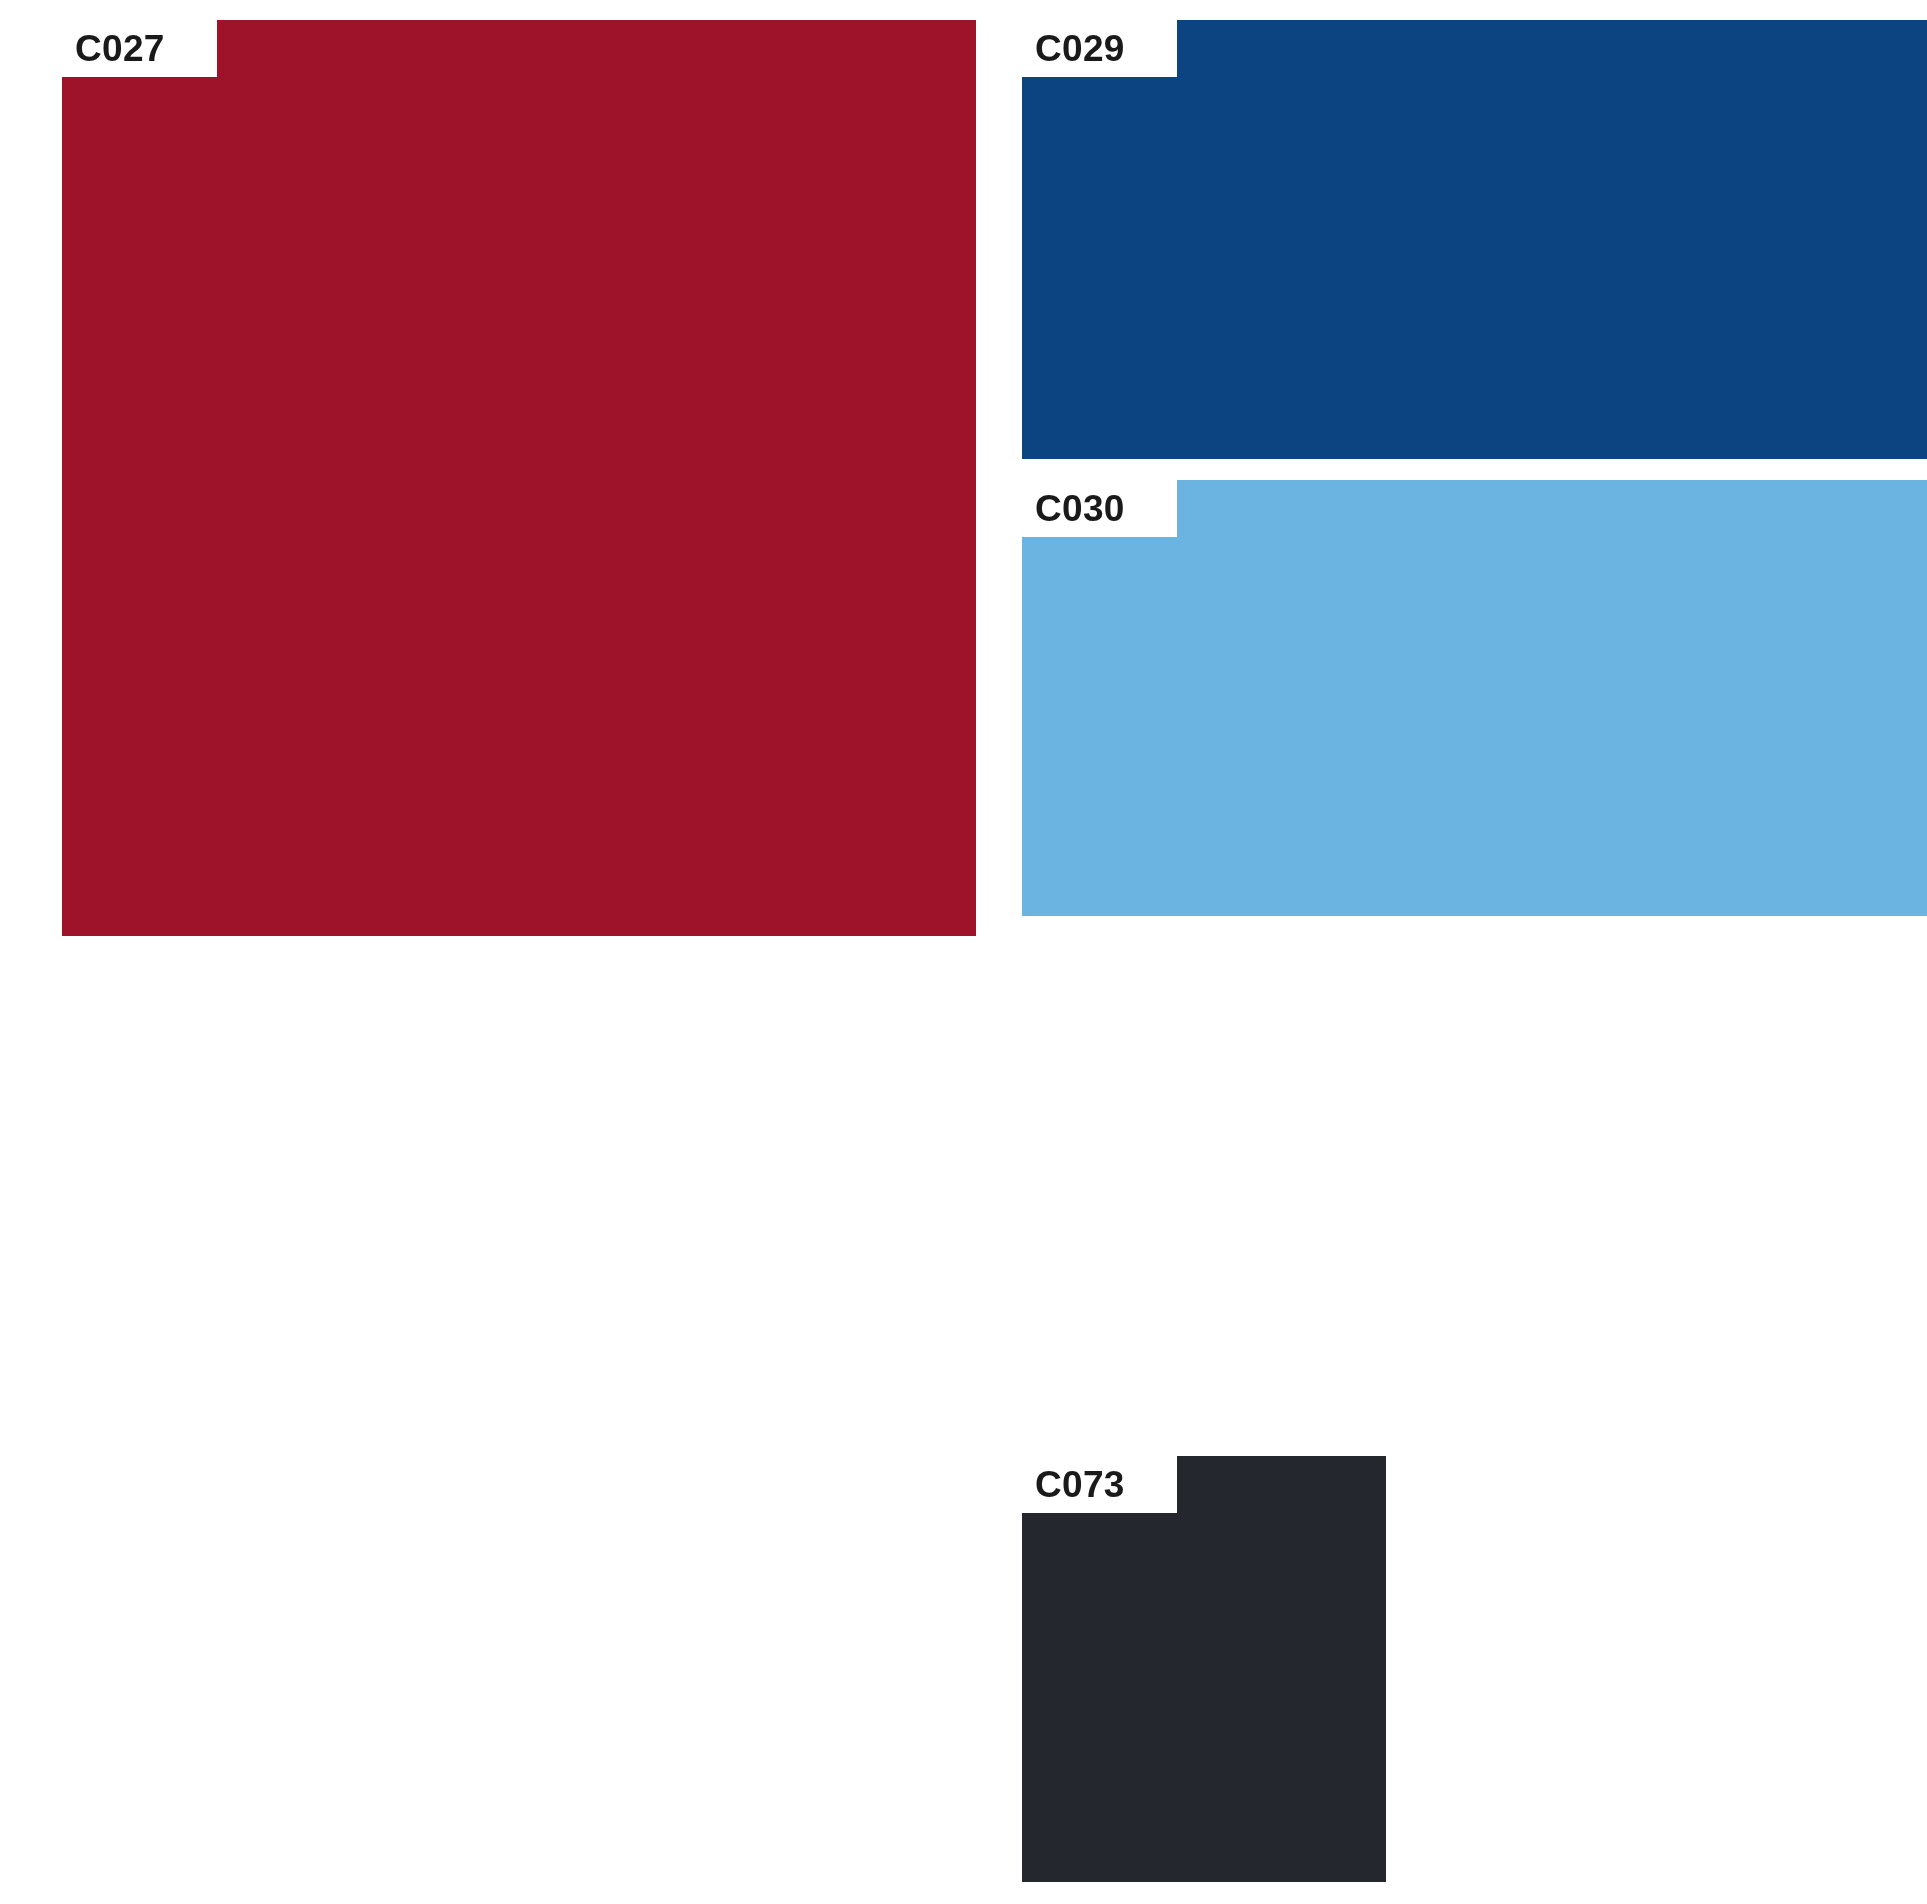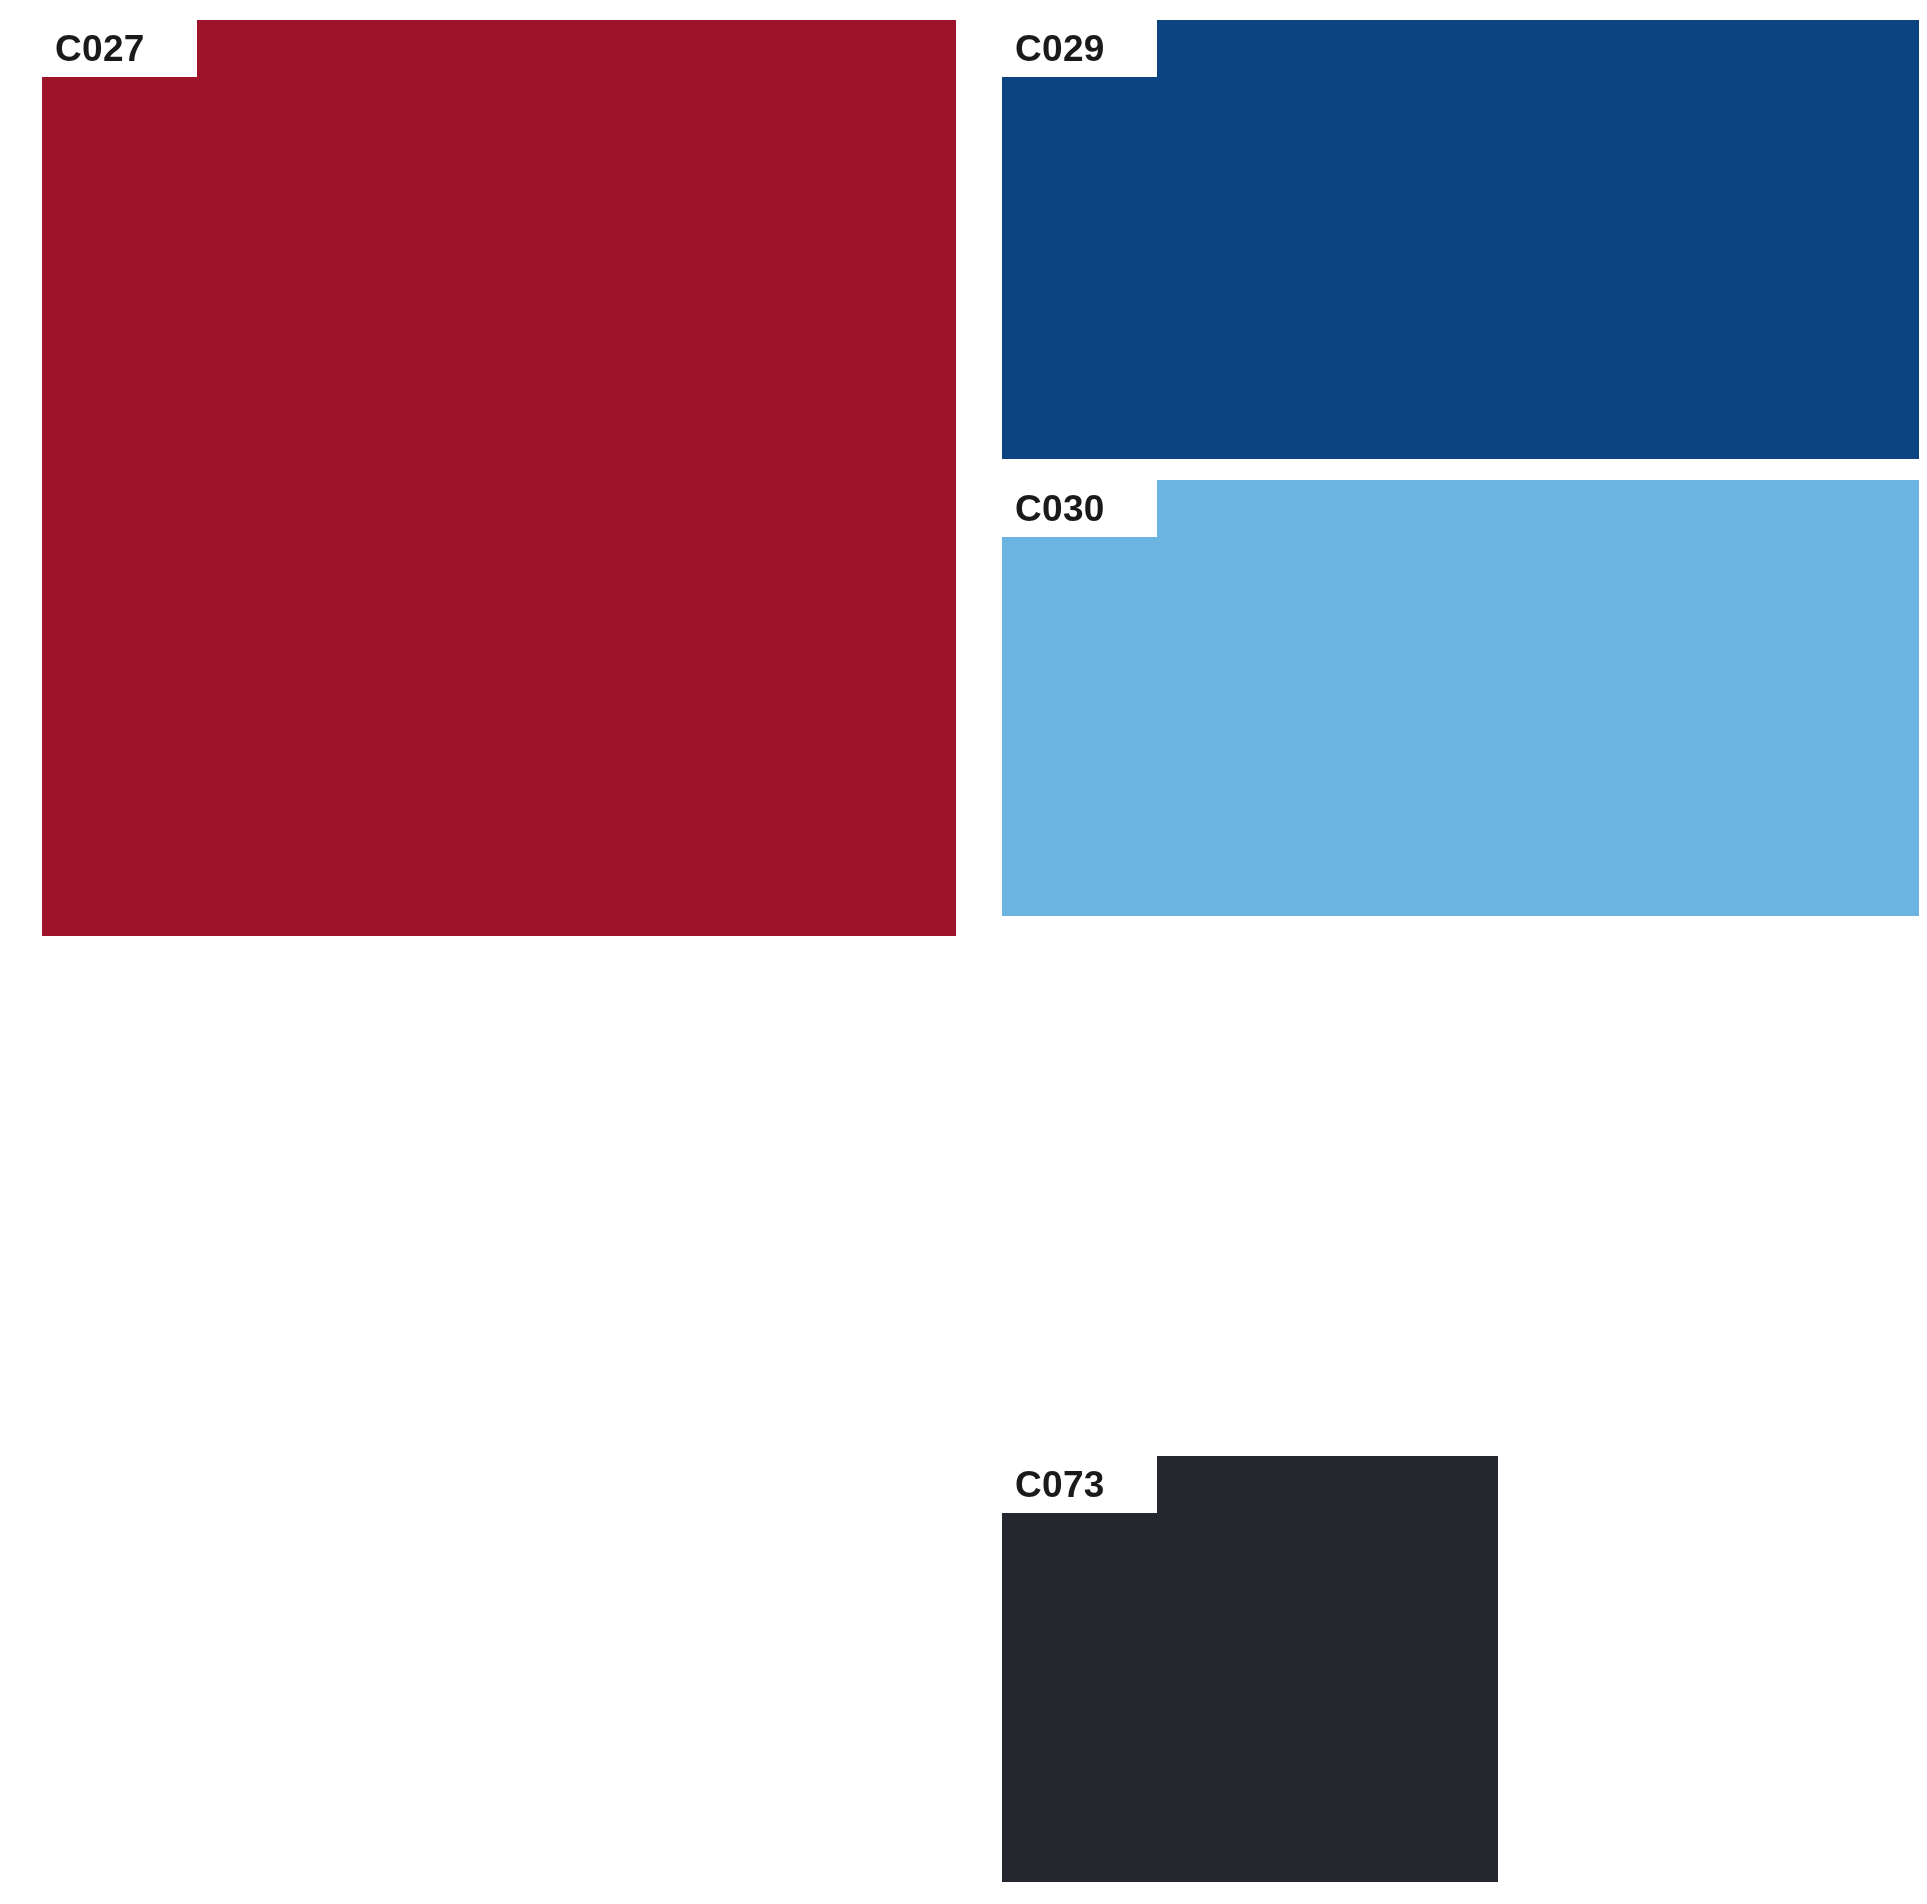--- a/index.html
+++ b/index.html
@@ -17,20 +17,21 @@
     position: relative;
     width: 1927px;
     height: 1904px;
     background: #ffffff;
     overflow: hidden;
   }
 
   .swatch {
     position: absolute;
     box-sizing: border-box;
+    margin-left: 20px;
   }
 
   .swatch-fill {
     position: absolute;
     left: 0;
     top: 0;
     width: 100%;
     height: 100%;
   }
 
@@ -73,20 +74,20 @@
       <div class="swatch-label">
         <span class="swatch-label-text">C029</span>
       </div>
     </div>
     <div class="swatch" style="left: 1002px; top: 480px; width: 917px; height: 436px;">
       <div class="swatch-fill" style="background: rgb(107, 179, 224);"></div>
       <div class="swatch-label">
         <span class="swatch-label-text">C030</span>
       </div>
     </div>
-    <div class="swatch" style="left: 1002px; top: 1456px; width: 496px; height: 426px;">
+    <div class="swatch" style="left: 1002px; top: 1456px; width: 364px; height: 426px;">
       <div class="swatch-fill" style="background: rgb(36, 39, 46);"></div>
       <div class="swatch-label">
         <span class="swatch-label-text">C073</span>
       </div>
     </div>
   </div>
 
 
 </body></html>

